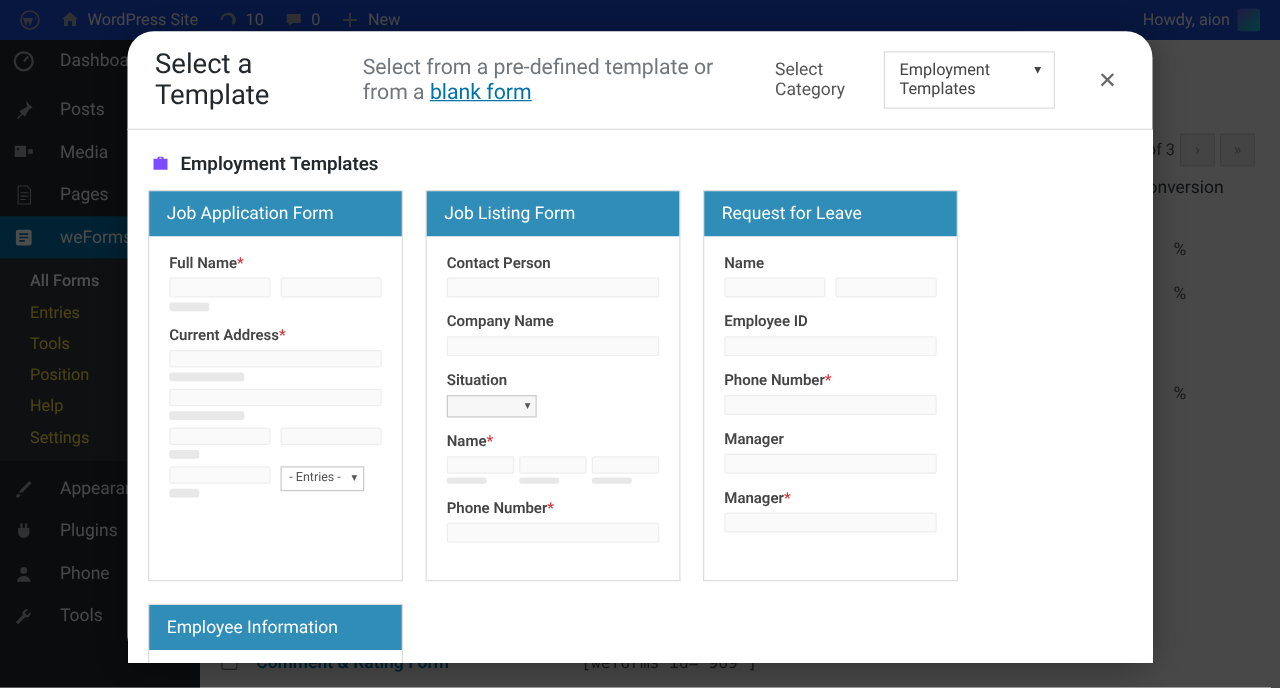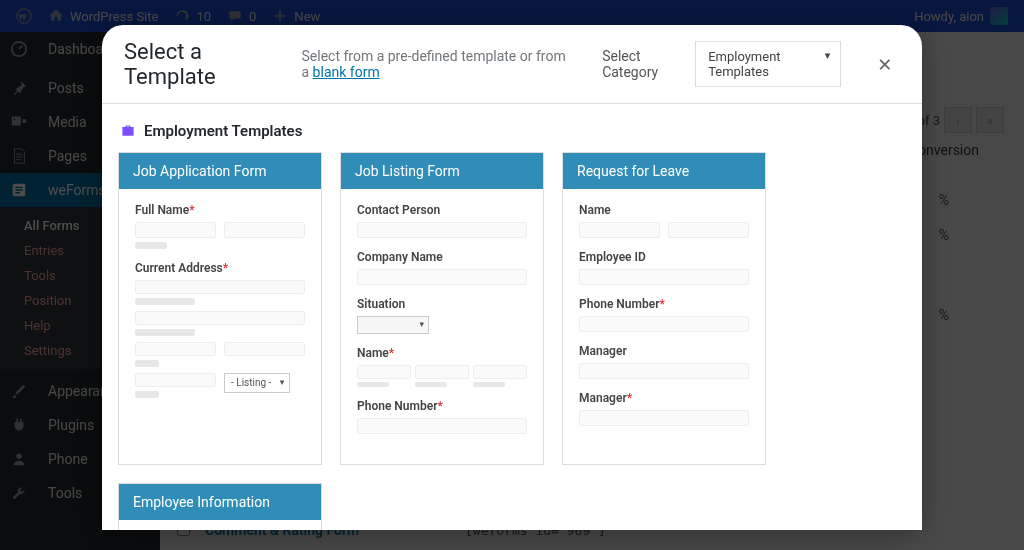--- a/index.html
+++ b/index.html
@@ -12,42 +12,42 @@
 .adminbar svg { width: 16px; height: 16px; fill: #a0a5aa; }
 .adminbar .avatar { width: 18px; height: 18px; background: linear-gradient(135deg,#6c5ce7,#00cec9); border-radius: 2px; }
 
 
 .adminmenu { position: absolute; top: 32px; left: 0; bottom: 0; width: 160px; background: #23282d; color: #eee; z-index: 5; overflow: hidden; }
 .adminmenu .mi { display: flex; align-items: center; gap: 20px; padding: 8px 10px; color: #eee; cursor: pointer; font-size: 14px; }
 .adminmenu .mi svg { width: 18px; height: 18px; fill: #a0a5aa; }
 .adminmenu .mi.current { background: #0073aa; color: #fff; }
 .adminmenu .mi.current svg { fill: #fff; }
 .adminmenu .sub { padding: 6px 0 6px 14px; background: #32373c; }
-.adminmenu .sub .smi { padding: 5px 10px; font-size: 13px; color: #fca5a5; cursor: pointer; }
+.adminmenu .sub .smi { padding: 5px 10px; font-size: 13px; color: #fde047; cursor: pointer; }
 .adminmenu .sub .smi.active { color: #fff; font-weight: 500; }
 .adminmenu .sep { height: 5px; }
 .adminmenu .badge { background: #ca4a1f; color: #fff; border-radius: 9px; font-size: 9px; padding: 1px 6px; margin-left: 4px; }
 
 
 .bg-content { position: absolute; left: 160px; top: 32px; right: 0; bottom: 0; background: #f1f1f1; padding: 20px; z-index: 1; }
 .bg-content .pager { position: absolute; right: 20px; top: 75px; display: flex; gap: 4px; align-items: center; font-size: 13px; color: #555; }
 .bg-content .pager .pbtn { border: 1px solid #ccc; background: #e5e5e5; width: 28px; height: 26px; display: flex; align-items: center; justify-content: center; color: #999; }
 .bg-content .thcell { position: absolute; right: 45px; top: 110px; color: #32373c; font-weight: 400; font-size: 14px; }
 .bg-content .tdcell { position: absolute; right: 75px; color: #555; font-size: 14px; }
 .bg-content .row-link { position: absolute; left: 45px; bottom: 12px; color: #0073aa; font-weight: 600; font-size: 14px; }
 .bg-content .row-short { position: absolute; left: 305px; bottom: 12px; color: #555; font-family: monospace; font-size: 13px; }
 .bg-content .row-cb { position: absolute; left: 17px; bottom: 14px; }
 
 
 .overlay { position: absolute; inset: 0; background: rgba(0,0,0,0.7); z-index: 20; display: flex; align-items: flex-start; justify-content: center; padding-top: 25px; }
 .modal { width: 820px; height: 505px; background: #fff; display: flex; flex-direction: column; box-shadow: 0 5px 25px rgba(0,0,0,0.3); border-radius: 21px; }
 
 .modal-header { display: flex; align-items: center; padding: 14px 22px; border-bottom: 1px solid #ddd; gap: 18px; }
 .modal-header h1 { font-size: 22px; font-weight: 400; color: #23282d; }
-.modal-header .subtitle { font-size: 14px; color: #72777c; margin-left: 26px; }
+.modal-header .subtitle { font-size: 17px; color: #72777c; margin-left: 26px; }
 .modal-header .subtitle a { color: #0073aa; text-decoration: underline; }
 .modal-header .spacer { flex: 1; }
 .modal-header .catlabel { font-size: 14px; color: #555; }
 .modal-header .catselect { border: 1px solid #ddd; padding: 7px 28px 7px 12px; font-size: 13px; background: #fff; position: relative; cursor: pointer; }
 .modal-header .catselect::after { content: "▾"; position: absolute; right: 10px; top: 7px; font-size: 11px; }
 .modal-header .close { width: 40px; text-align: center; color: #666; cursor: pointer; font-size: 18px; margin-left: 10px; }
 
 .modal-body { flex: 1; overflow-y: auto; background: #fff; padding: 14px 8px 20px 8px; position: relative; }
 .modal-body::-webkit-scrollbar { width: 9px; }
 .modal-body::-webkit-scrollbar-thumb { background: #c1c1c1; }
@@ -256,21 +256,21 @@
                   <div>
                     <div class="ph-input" style="height:14px"></div>
                   </div>
                 </div>
               <div style="height:6px"></div>
               <div class="two-col">
                   <div>
                     <div class="ph-input" style="height:14px"></div>
                     <div class="ph-row" style="width:30%"></div>
                   </div>
-                  <div><span class="ph-country">- Listing -</span></div>
+                  <div><span class="ph-country">- Entries -</span></div>
                 </div>
             </div>
           </div>
         </div>
 
         <div class="card">
           <div class="card-header">Job Listing Form</div>
           <div class="card-body">
             <div class="fld">
                 <label>Contact Person</label>

